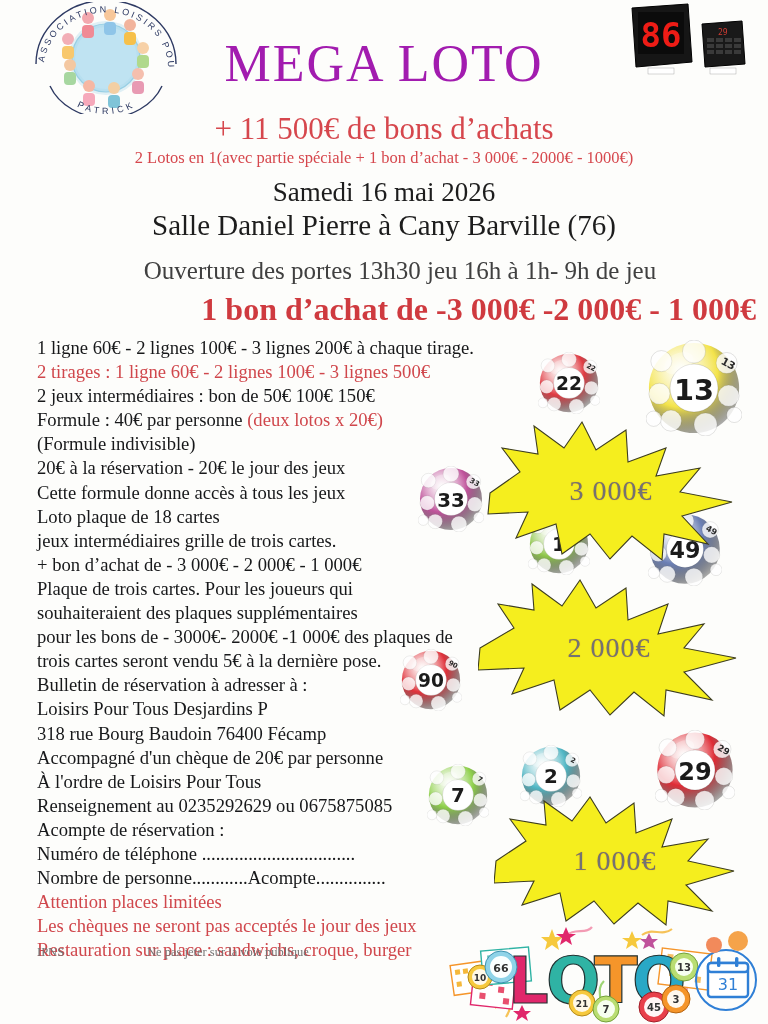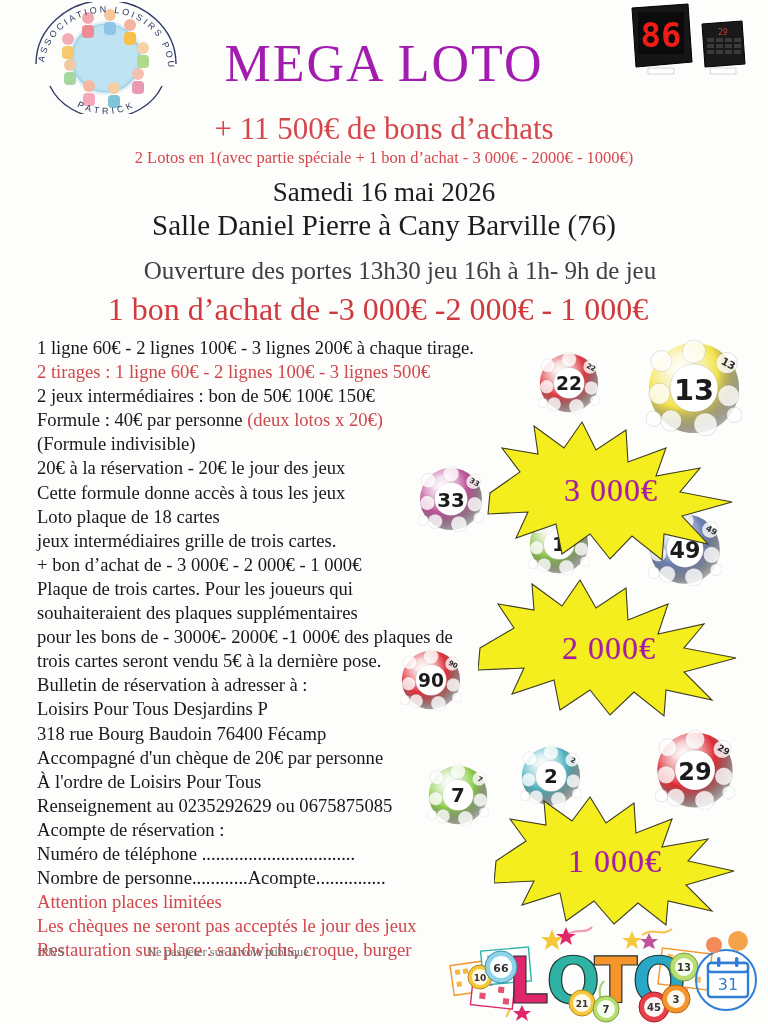--- a/index.html
+++ b/index.html
@@ -41,22 +41,22 @@
   }
   .placeline{
     position:absolute;left:0;top:210px;width:768px;text-align:center;
     font-size:29px;color:#1d1d1d;line-height:1.08;
   }
   .openline{
     position:absolute;left:0;top:258px;width:768px;text-align:center;
     font-size:25px;color:#404040;line-height:1;margin-left:16px;
   }
   .bonline{
-    position:absolute;left:0;top:293px;width:756px;text-align:center;
-    font-size:32px;color:#cf3a3f;line-height:1;
+    position:absolute;left:0;top:293px;width:756px;text-align:right;
+    font-size:32px;color:#cf3a3f;line-height:1;font-weight:bold;
   }
 
   
   .body-text{
     position:absolute;left:37px;top:336px;width:500px;
     font-size:18.6px;line-height:24.1px;color:#17181a;
   }
   .body-text .ln{white-space:nowrap;}
   .red{color:#d0474c;}
   .body-text .ln.red{color:#d0474c;}
@@ -69,21 +69,21 @@
   .footer .ipns{display:inline-block;width:110px;}
 
   
   .art{position:absolute;left:0;top:0;width:768px;height:1024px;pointer-events:none;}
 
   .burst{position:absolute;}
   .burst svg{display:block;width:100%;height:100%;}
   .burst .amt{
     position:absolute;left:0;top:0;width:100%;height:100%;
     display:flex;align-items:center;justify-content:center;
-    font-size:32px;color:#a21caf;letter-spacing:1px;
+    font-size:28px;color:#737373;letter-spacing:1px;
     text-shadow:0 0 1px rgba(190,40,0,.4);
   }
   #burst3000{left:486px;top:418px;width:250px;height:145px;}
   #burst2000{left:478px;top:578px;width:262px;height:140px;}
   #burst1000{left:494px;top:795px;width:242px;height:132px;}
 
   .ball{position:absolute;}
   .ball svg{display:block;width:100%;height:100%;}
 
   

